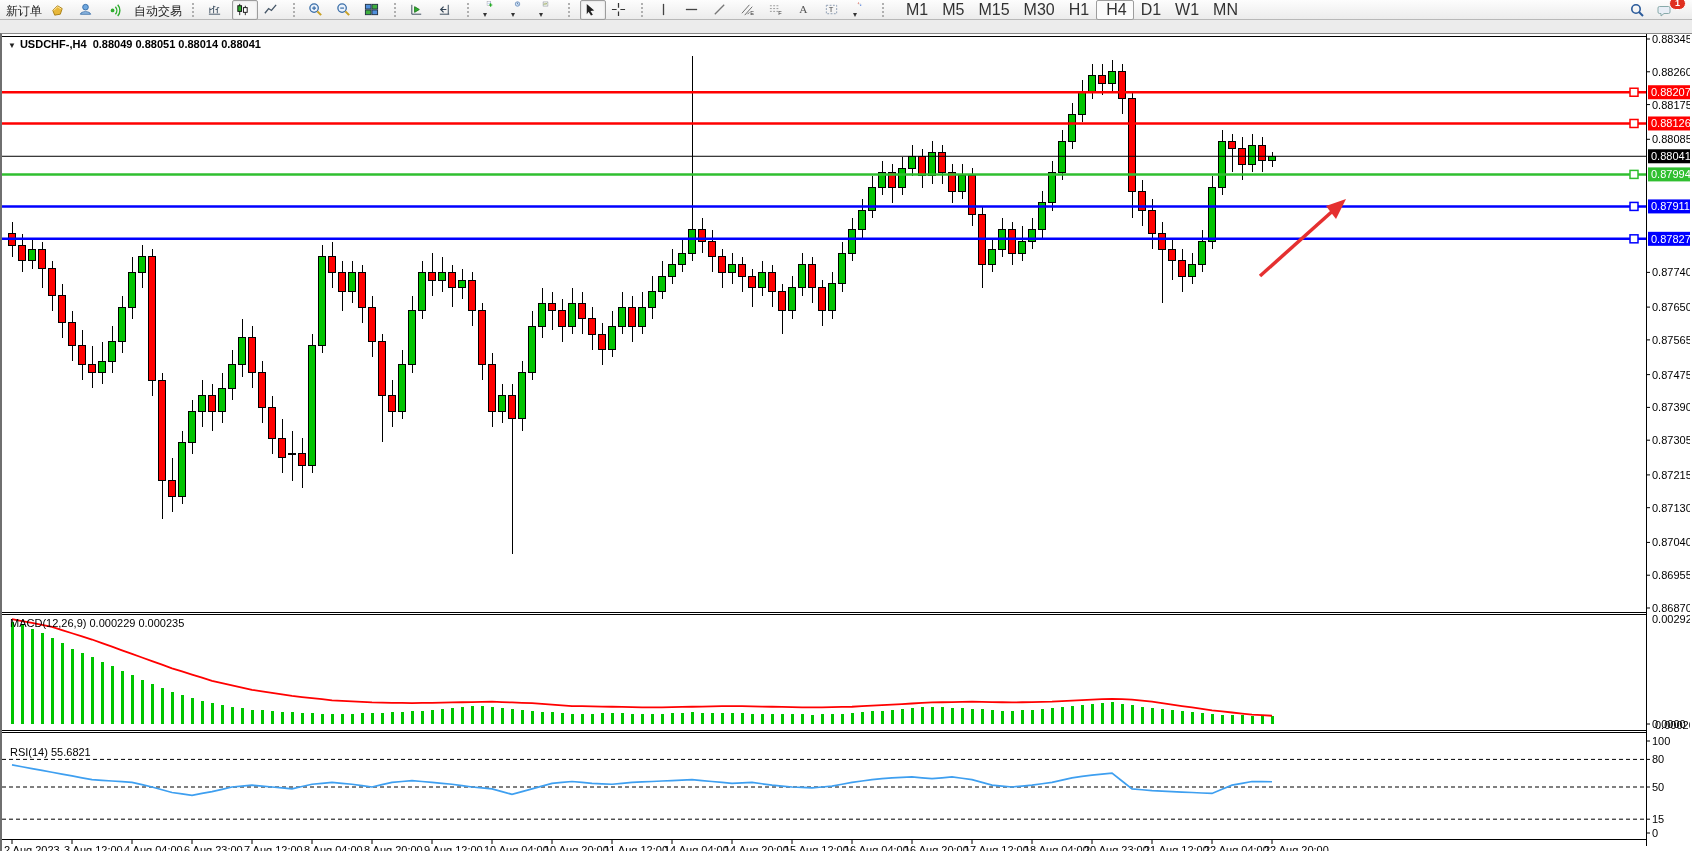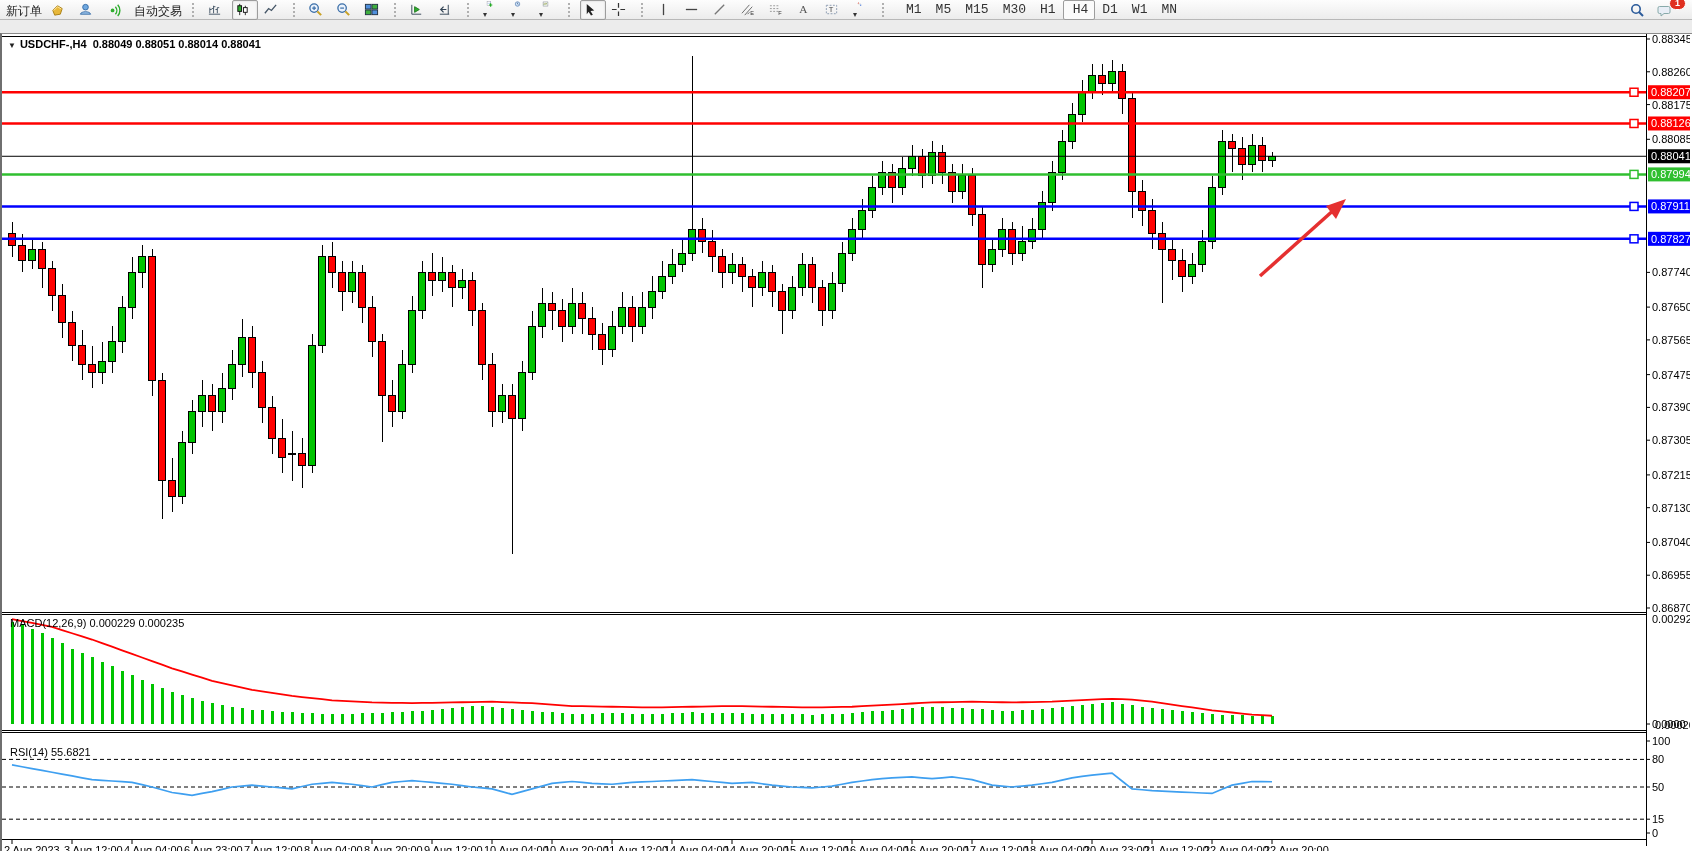--- a/index.html
+++ b/index.html
@@ -9,22 +9,22 @@
     background:linear-gradient(#fdfdfd,#ececec);border-bottom:1px solid #b8b8b8;
     display:flex;align-items:center;padding:0 2px;box-sizing:border-box;font-size:12px;color:#222;}
   .tb-btn{height:18px;min-width:20px;display:inline-flex;align-items:flex-start;justify-content:center;
     gap:3px;padding:0 2px;border:1px solid transparent;border-radius:2px;margin:0 1px;cursor:default;flex-direction:column;}
   .tb-btn.active{background:#f6f6f6;border:1px solid #9d9d9d;box-shadow:inset 0 0 2px #cfcfcf;}
   .tb-btn svg{display:block;}
   .tb-label{font-size:12px;white-space:nowrap;}
   .grip{width:5px;height:14px;border-left:2px dotted #b0b0b0;margin:0 4px 0 6px;}
   .drop{font-size:8px;color:#333;margin-left:1px;}
   .tf-group{display:flex;align-items:center;margin-left:6px;}
-  .tf-btn{height:18px;padding:0 6px;font-size:13px;color:#333;display:inline-flex;align-items:center;
-    border:1px solid transparent;border-radius:2px;font-family:Liberation Mono, monospace;}
+  .tf-btn{height:18px;padding:0 6px;font-size:16px;color:#333;display:inline-flex;align-items:center;
+    border:1px solid transparent;border-radius:2px;}
   .tf-btn.active{background:#fbfbfb;border:1px solid #9d9d9d;padding-left:9px;}
   .tb-right{margin-left:auto;display:flex;align-items:center;}
   .badge-wrap{position:relative;margin-right:10px;}
   .badge{position:absolute;top:-4px;right:-7px;background:#e03020;color:#fff;border-radius:8px;
     font-size:9px;min-width:11px;height:11px;line-height:11px;text-align:center;padding:0 2px;
     border:1px solid #fff;font-weight:bold;}
   
   .chart-window{position:absolute;top:33px;left:0;width:1690px;height:828px;
     border:1px solid #8a8a8a;border-left:2px solid #6f6f6f;background:#fff;box-sizing:content-box;}
   .chart-window svg{position:absolute;top:0;left:0;}

